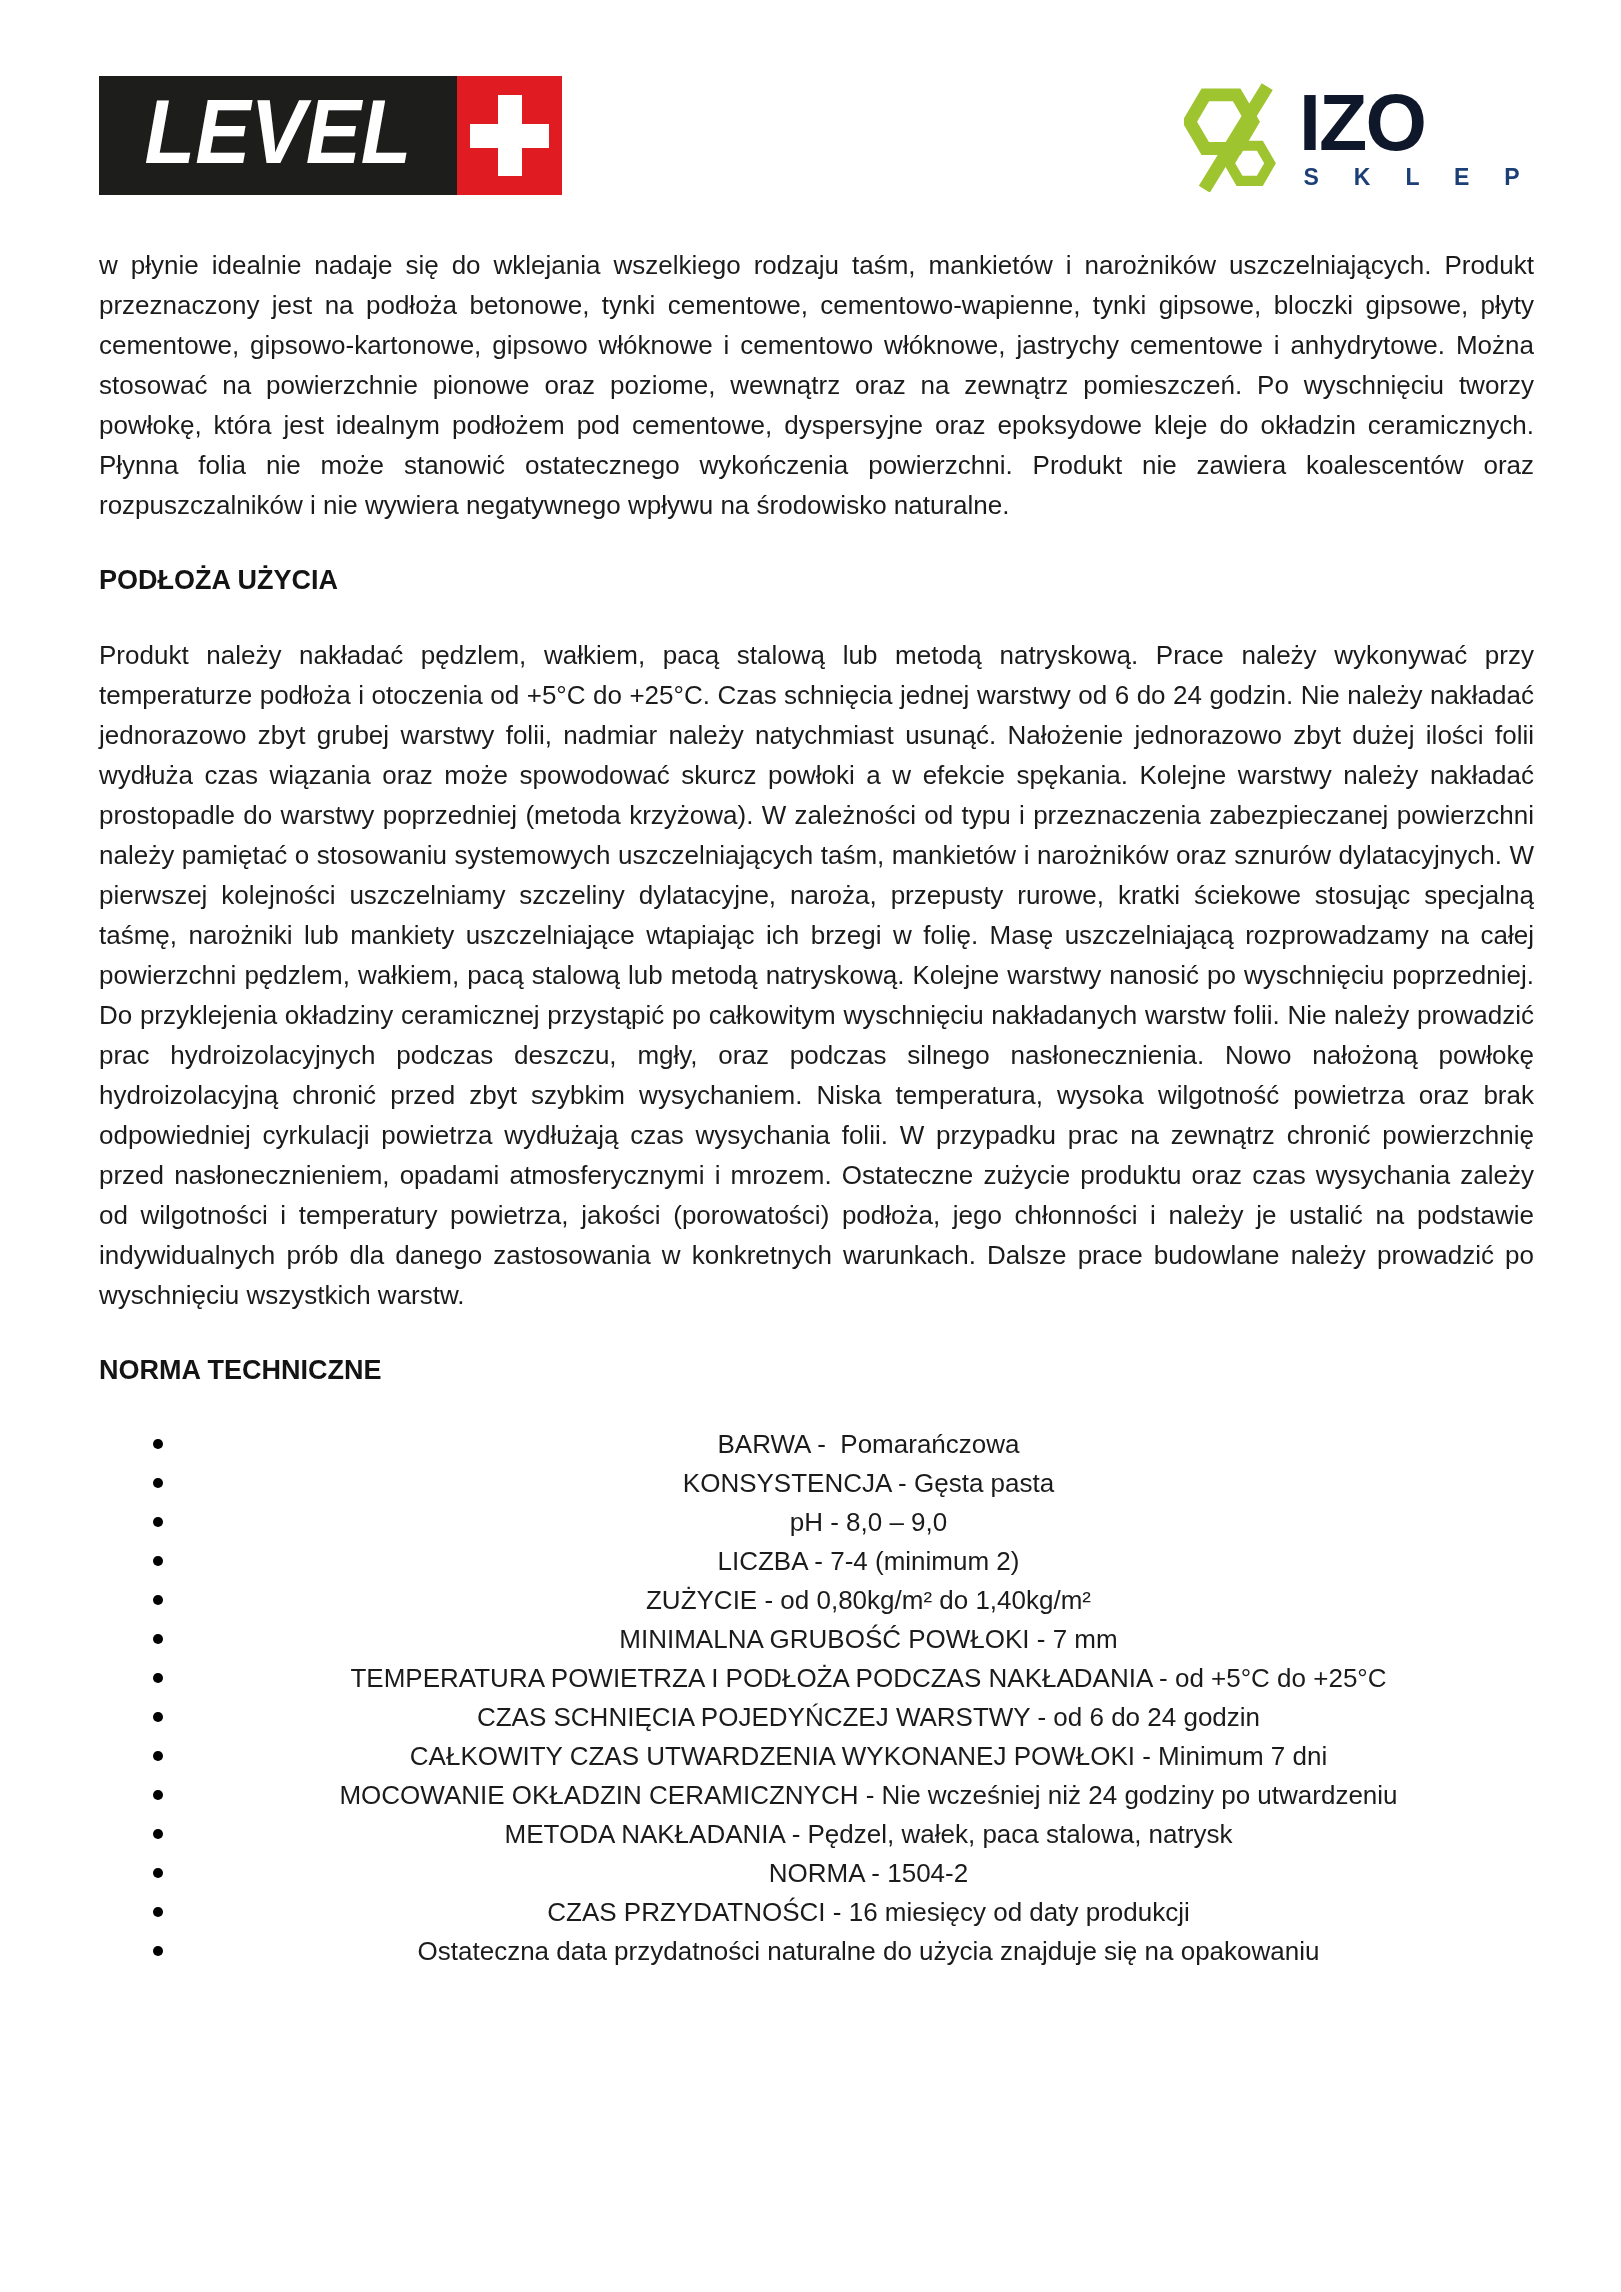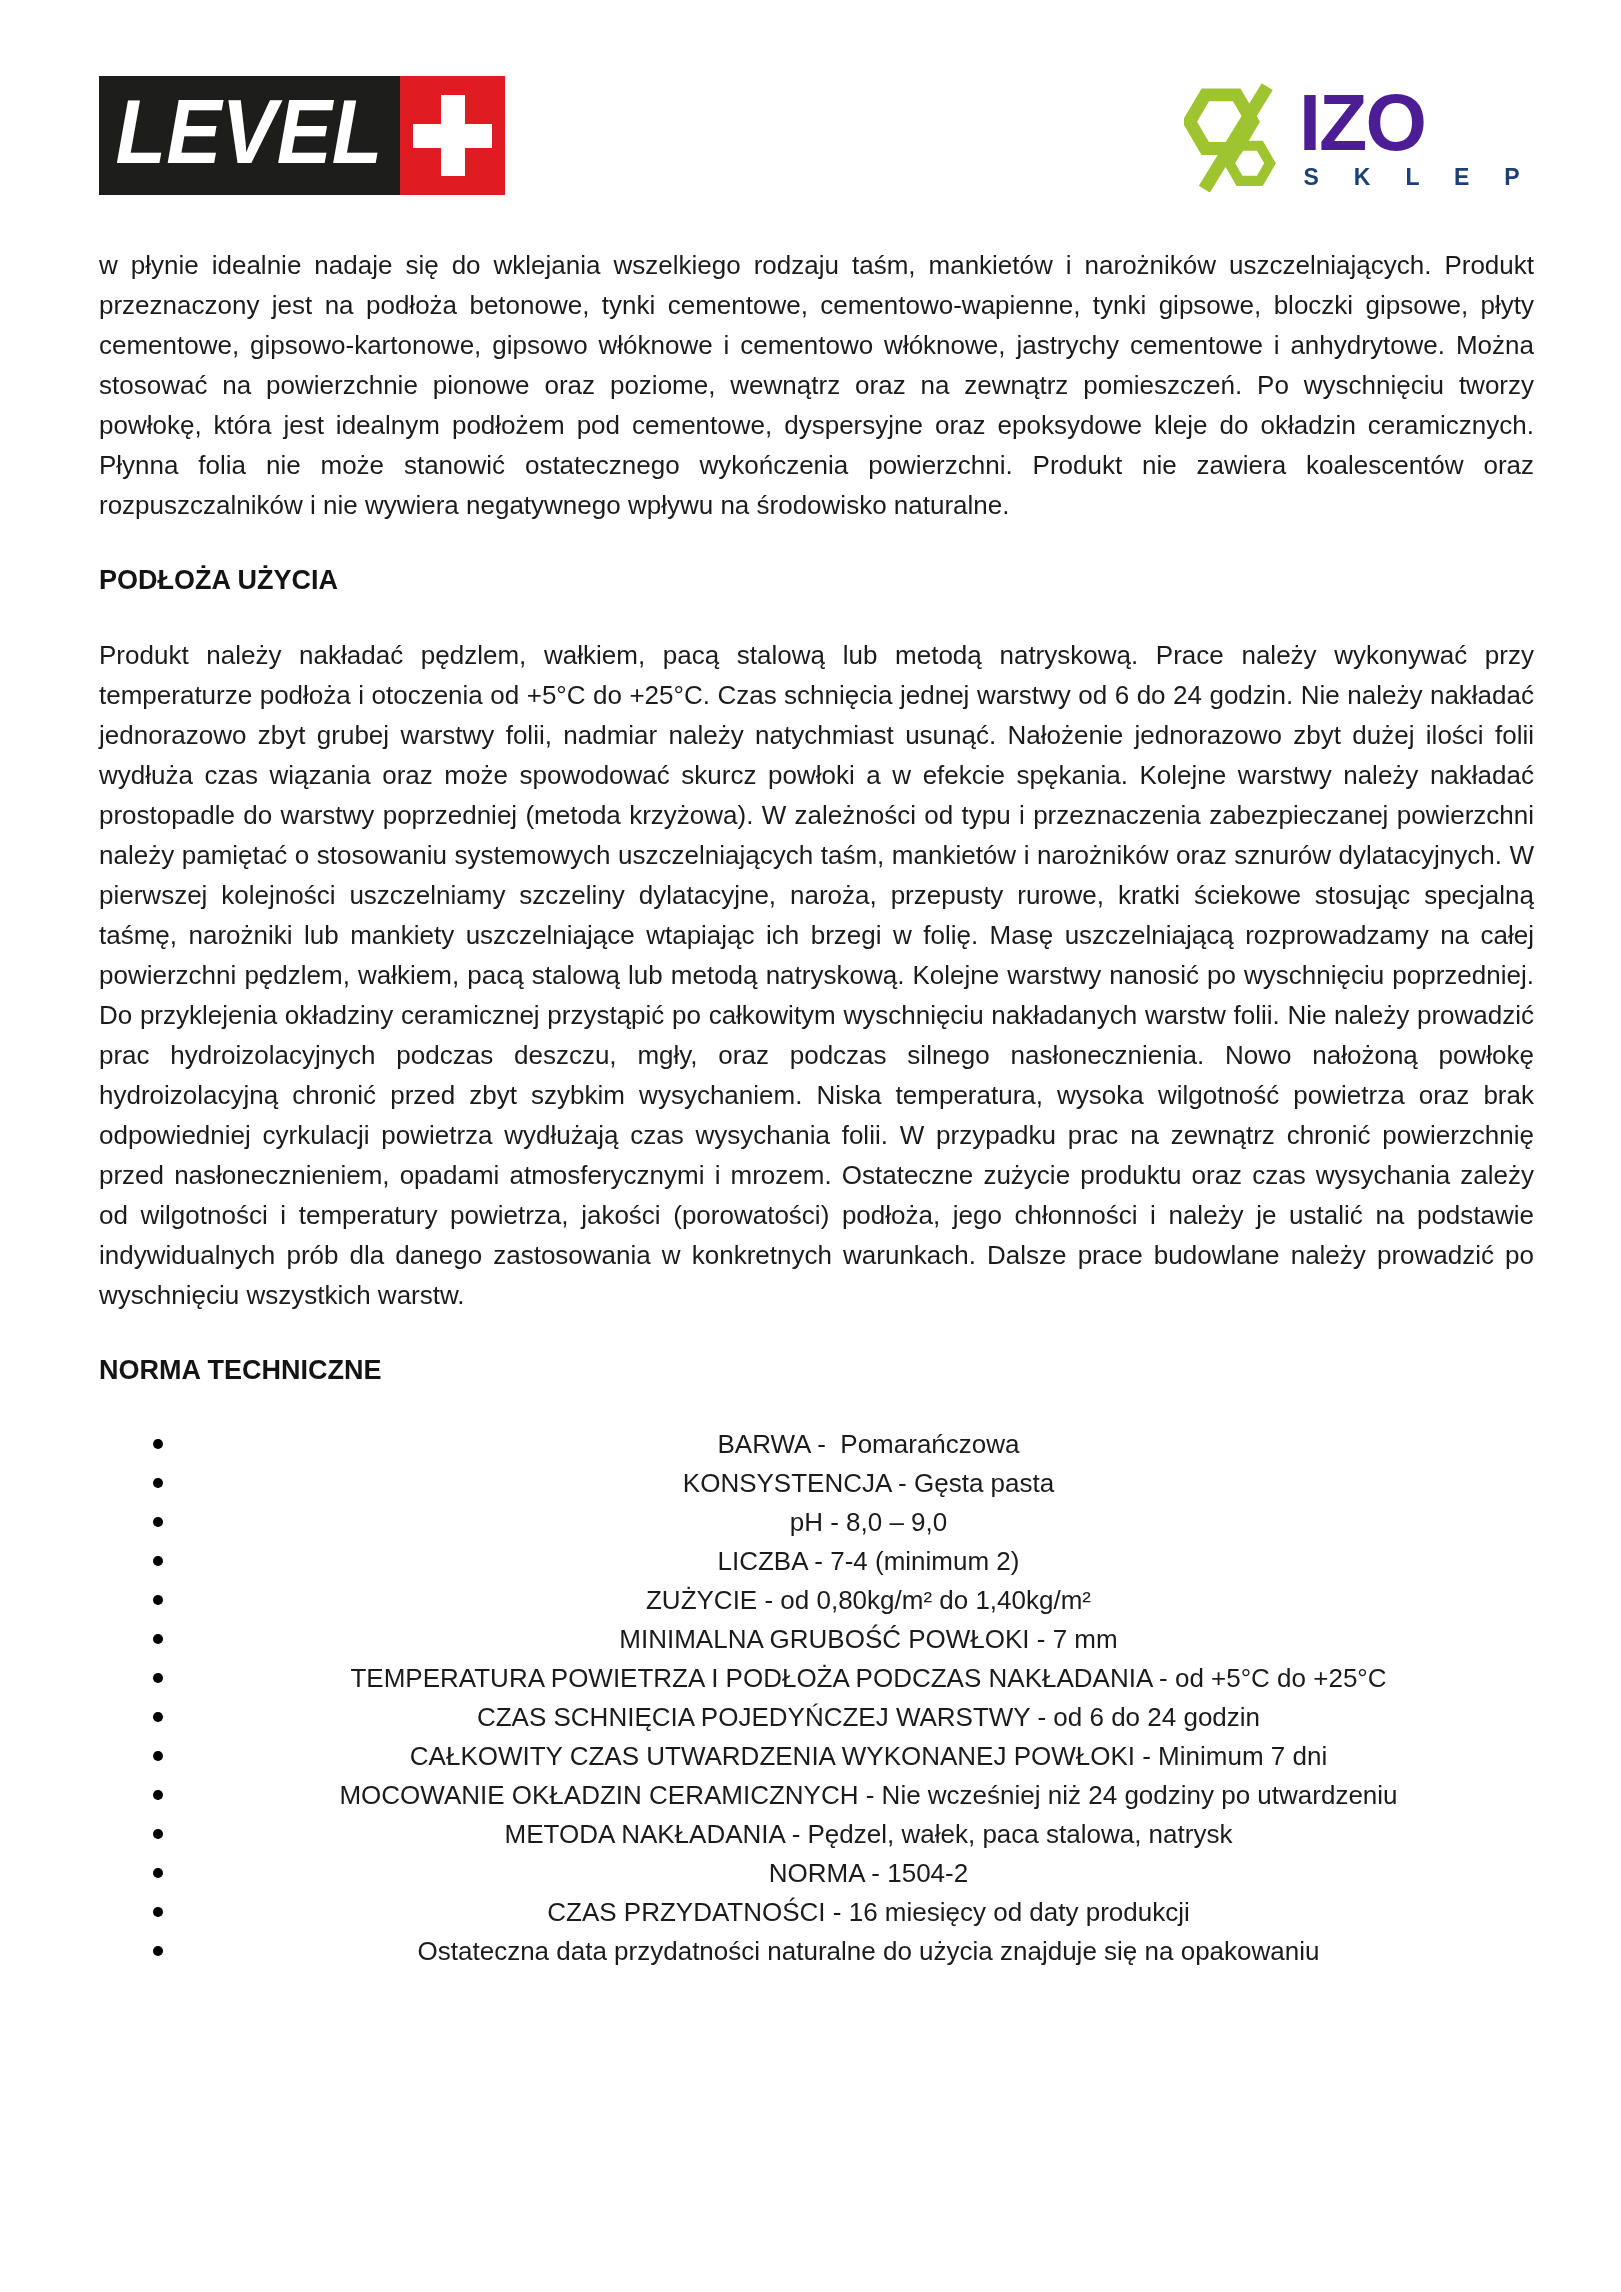--- a/index.html
+++ b/index.html
@@ -23,21 +23,21 @@
   .header {
     display: flex;
     justify-content: space-between;
     align-items: flex-start;
     height: 122px;
     margin-bottom: 47px;
   }
   .level-logo { display: flex; height: 119px; }
   .level-black {
     background: #1d1d1b;
-    width: 301px;
+    width: 358px;
     display: flex;
     align-items: center;
     justify-content: center;
     overflow: hidden;
   }
   .level-black .level-word {
     color: #ffffff;
     font-size: 90px;
     font-weight: bold;
     font-style: italic;
@@ -53,21 +53,21 @@
   }
   .level-red .bar-h {
     position: absolute; background: #ffffff;
     height: 24px; left: 13.4px; right: 13.4px; top: 50%; margin-top: -11.6px;
   }
 
   .izo-logo { display: flex; align-items: flex-start; margin-top: 5.4px; }
   .izo-icon { width: 111px; height: 111px; flex: 0 0 auto; }
   .izo-textcol { display: flex; flex-direction: column; margin-left: 3.6px; padding-top: 7.2px; }
   .izo-name {
-    color: #4c1d95;
+    color: #0f172a;
     font-size: 79px;
     font-weight: 800;
     line-height: 0.85;
     letter-spacing: -1.8px;
   }
   .izo-sub {
     color: #1c4076;
     font-size: 23px;
     font-weight: 600;
     letter-spacing: 14.3px;

